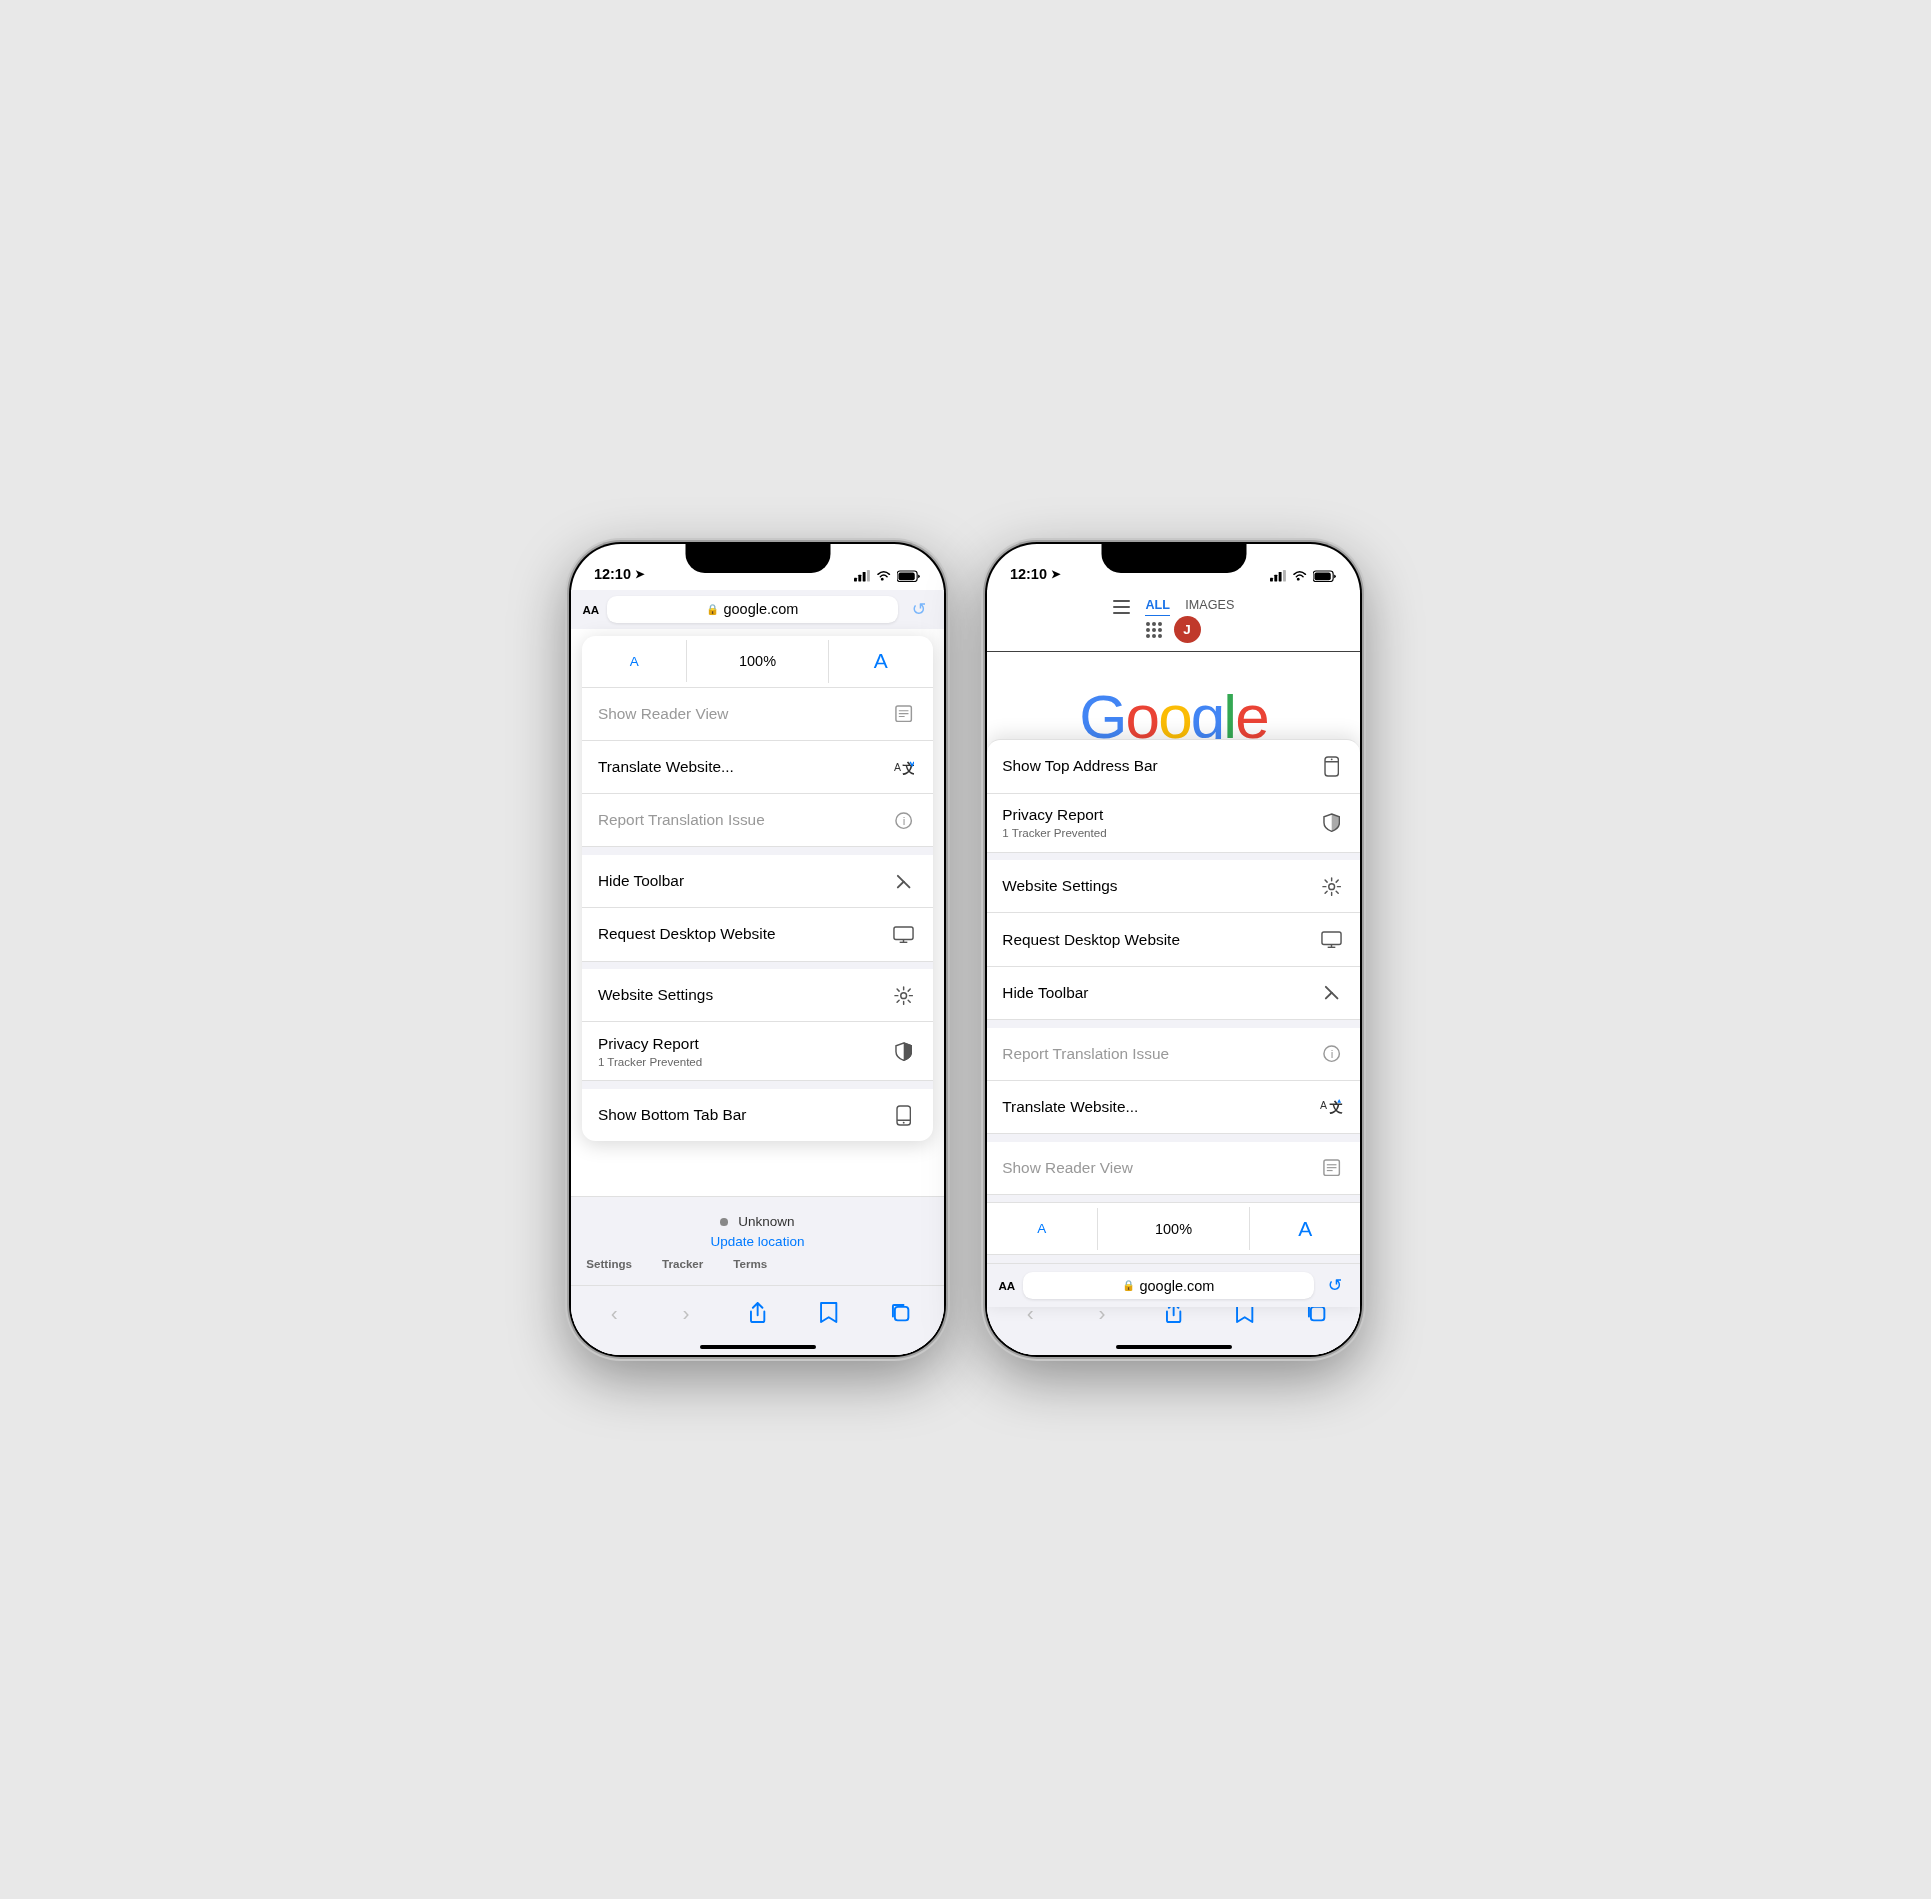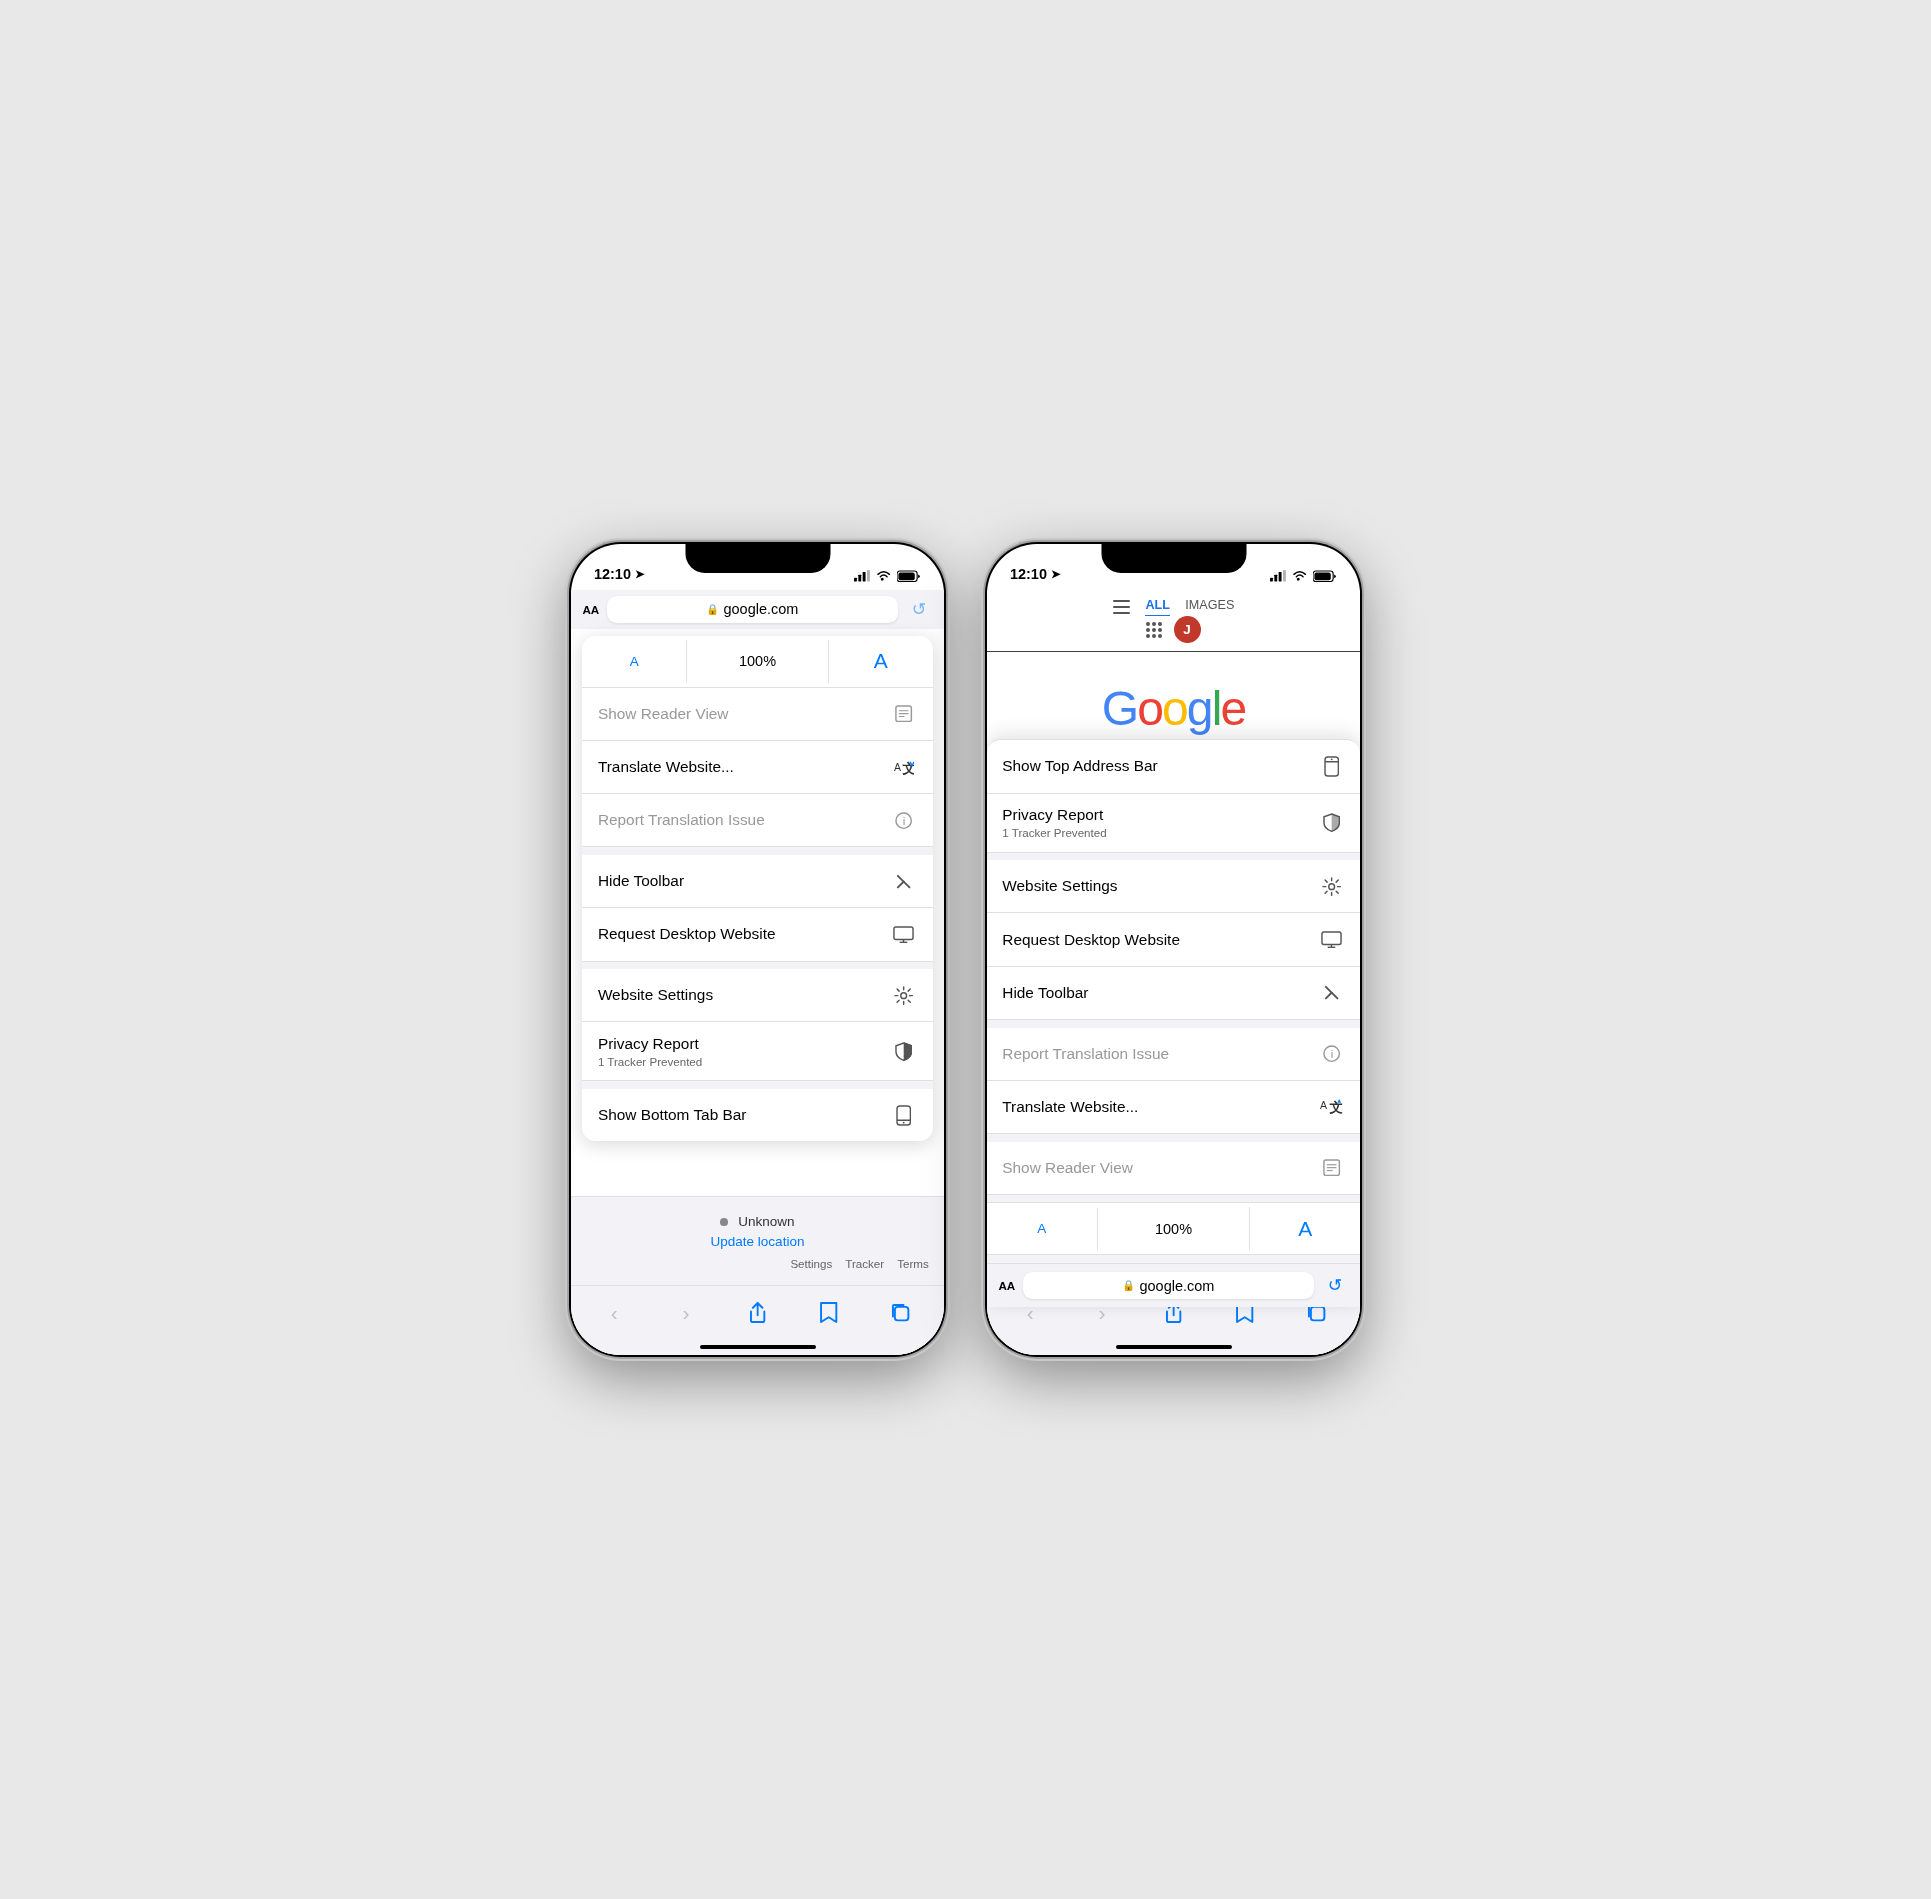--- a/index.html
+++ b/index.html
@@ -202,21 +202,21 @@
       font-weight: 600;
     }
 
     
     .google-logo-area {
       text-align: center;
       padding: 29px 0 19.3px;
     }
 
     .google-logo {
-      font-size: 48px;
+      font-size: 62px;
       font-weight: 400;
       letter-spacing: -1.9px;
     }
 
     .g-blue { color: #4285f4; }
     .g-red { color: #ea4335; }
     .g-yellow { color: #fbbc05; }
     .g-green { color: #34a853; }
 
     .google-search-box {
@@ -431,23 +431,24 @@
 
     .update-link {
       color: #007aff;
       font-size: 13.5px;
       display: block;
       margin-top: 3.9px;
     }
 
     .footer-links {
       display: flex;
-      justify-content: flex-end;
-      gap: 13px;
+      justify-content: flex-start;
+      gap: 30px;
       margin-top: 7.7px;
+      font-weight: bold;
     }
 
     .footer-link {
       color: #666;
       font-size: 11.6px;
     }
 
     
     .bottom-address-bar {
       background: #f2f2f7;

